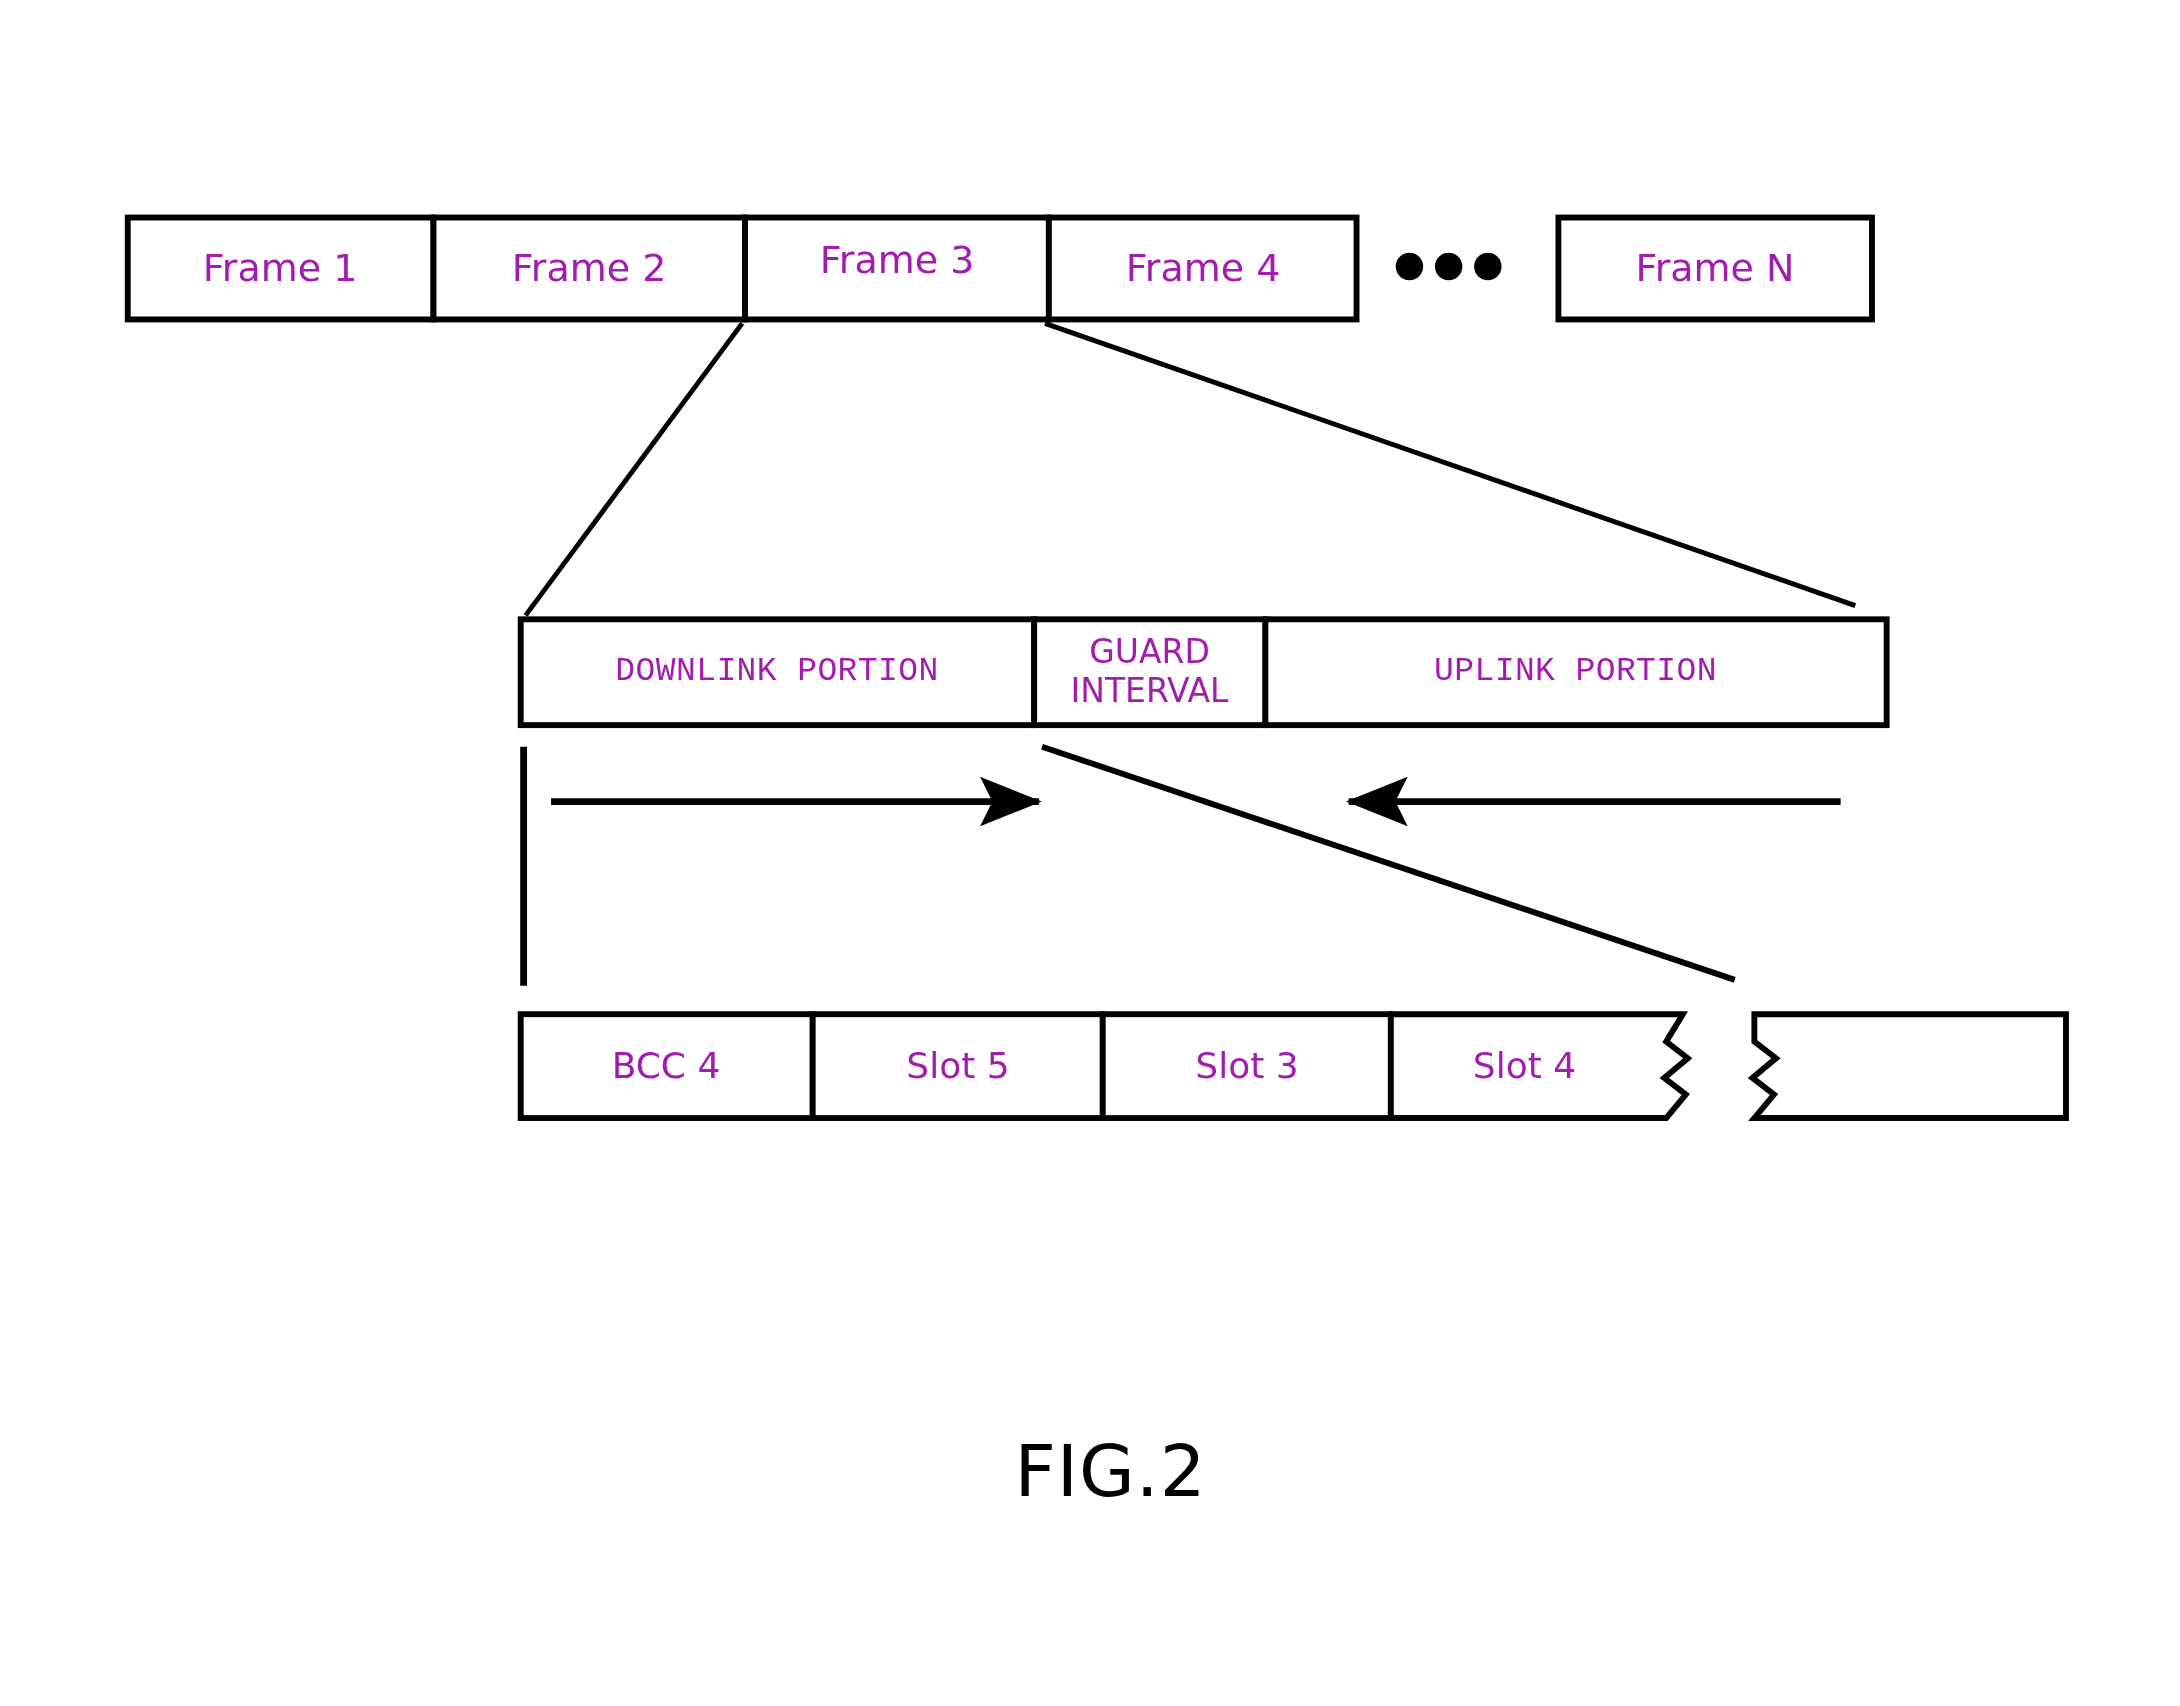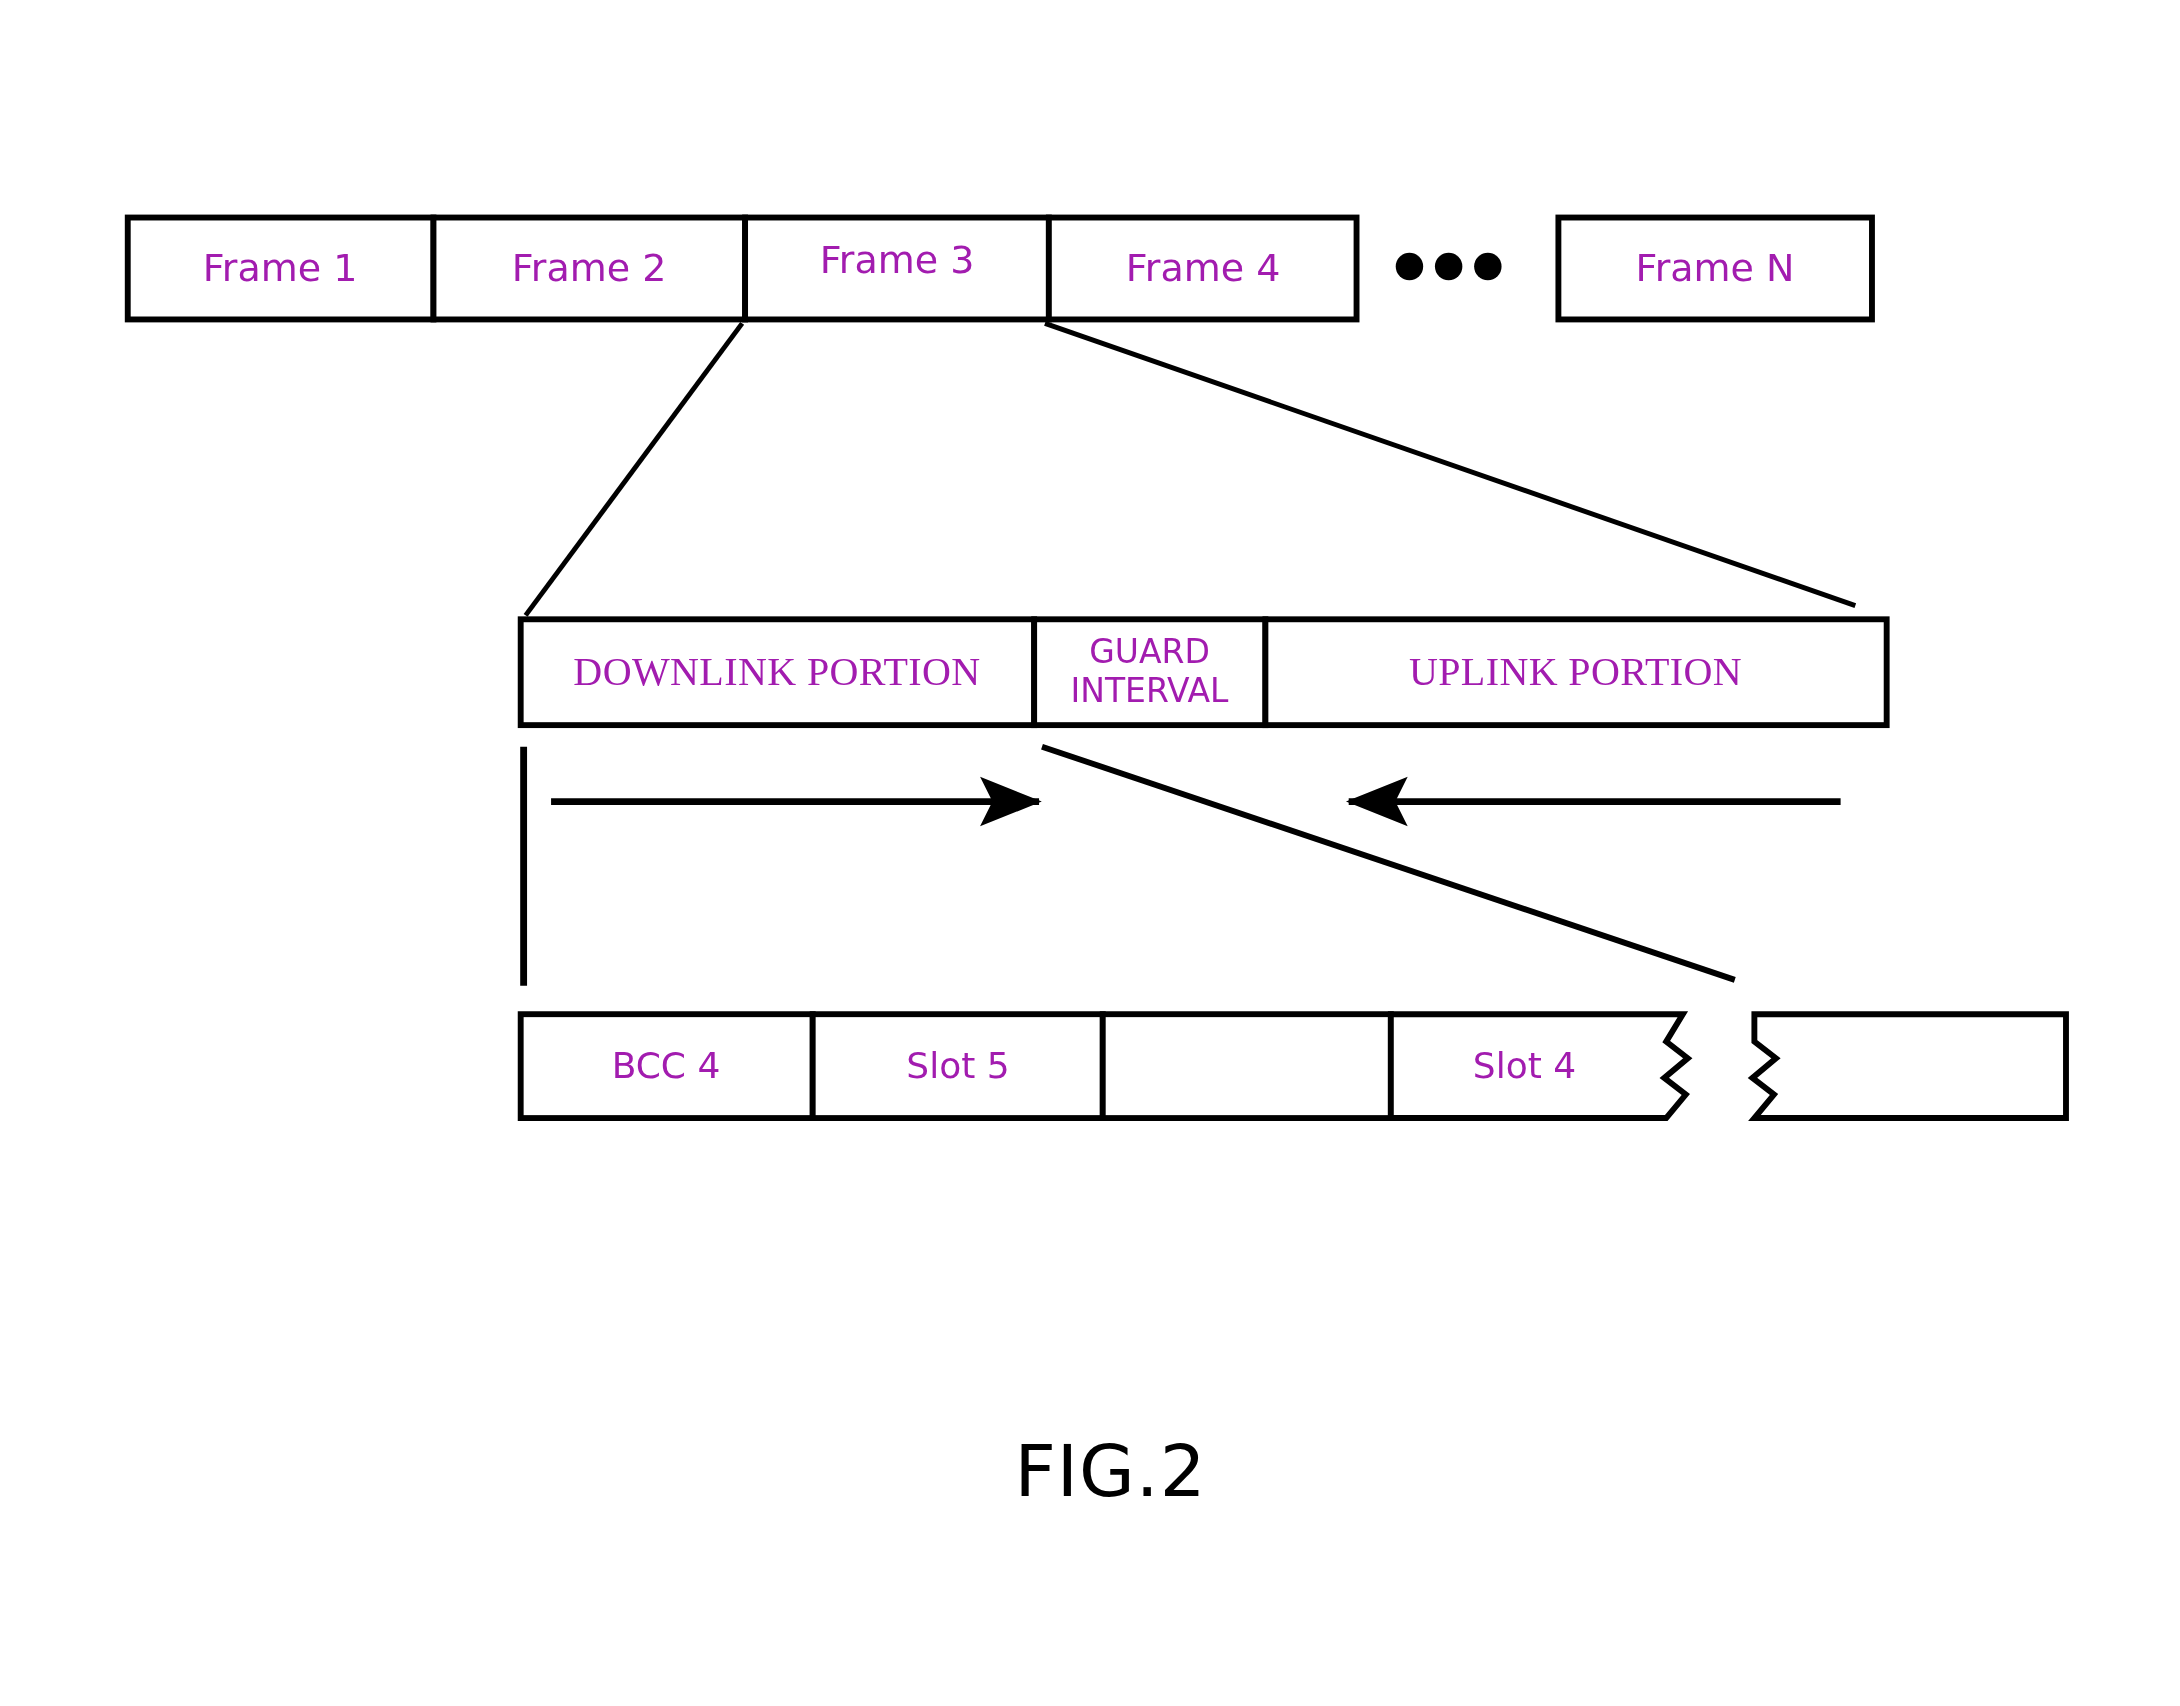--- a/index.html
+++ b/index.html
@@ -35,22 +35,22 @@
     line-height: 1.14;
     white-space: pre-line;
     color: #a21caf;
     user-select: none;
   }
   .frame-label {
     font-size: 38px;
     font-family: "DejaVu Sans", "Liberation Sans", sans-serif;
   }
   .portion-label {
-    font-size: 40px;
-    font-family: Liberation Serif, serif;
+    font-size: 33px;
+    font-family: Liberation Mono, monospace;
     letter-spacing: 0.4px;
   }
   .guard-label {
     font-size: 33px;
     font-family: "DejaVu Sans", "Liberation Sans", sans-serif;
     line-height: 1.18;
   }
   .slot-label {
     font-size: 36px;
     font-family: "DejaVu Sans", "Liberation Sans", sans-serif;
@@ -132,18 +132,19 @@
   <div class="lbl frame-label" style="left:1049px; top:218px; width:308px; height:102px;">Frame 4</div>
   <div class="lbl frame-label" style="left:1558px; top:218px; width:314px; height:102px;">Frame N</div>
 
   <div class="lbl portion-label" style="left:520px; top:619px; width:514px; height:106px;">DOWNLINK PORTION</div>
   <div class="lbl guard-label" style="left:1034px; top:619px; width:231px; height:106px;">GUARD
 INTERVAL</div>
   <div class="lbl portion-label" style="left:1265px; top:619px; width:621px; height:106px;">UPLINK PORTION</div>
 
   <div class="lbl slot-label" style="left:520px; top:1014px; width:292px; height:104px;">BCC 4</div>
   <div class="lbl slot-label" style="left:813px; top:1014px; width:290px; height:104px;">Slot 5</div>
+  <div class="lbl slot-label" style="left:1103px; top:1014px; width:288px; height:104px;">Slot 3</div>
   <div class="lbl slot-label" style="left:1391px; top:1014px; width:267px; height:104px;">Slot 4</div>
 
   <div class="fig-caption">FIG.2</div>
 
 </div>
 
 
 </body></html>

